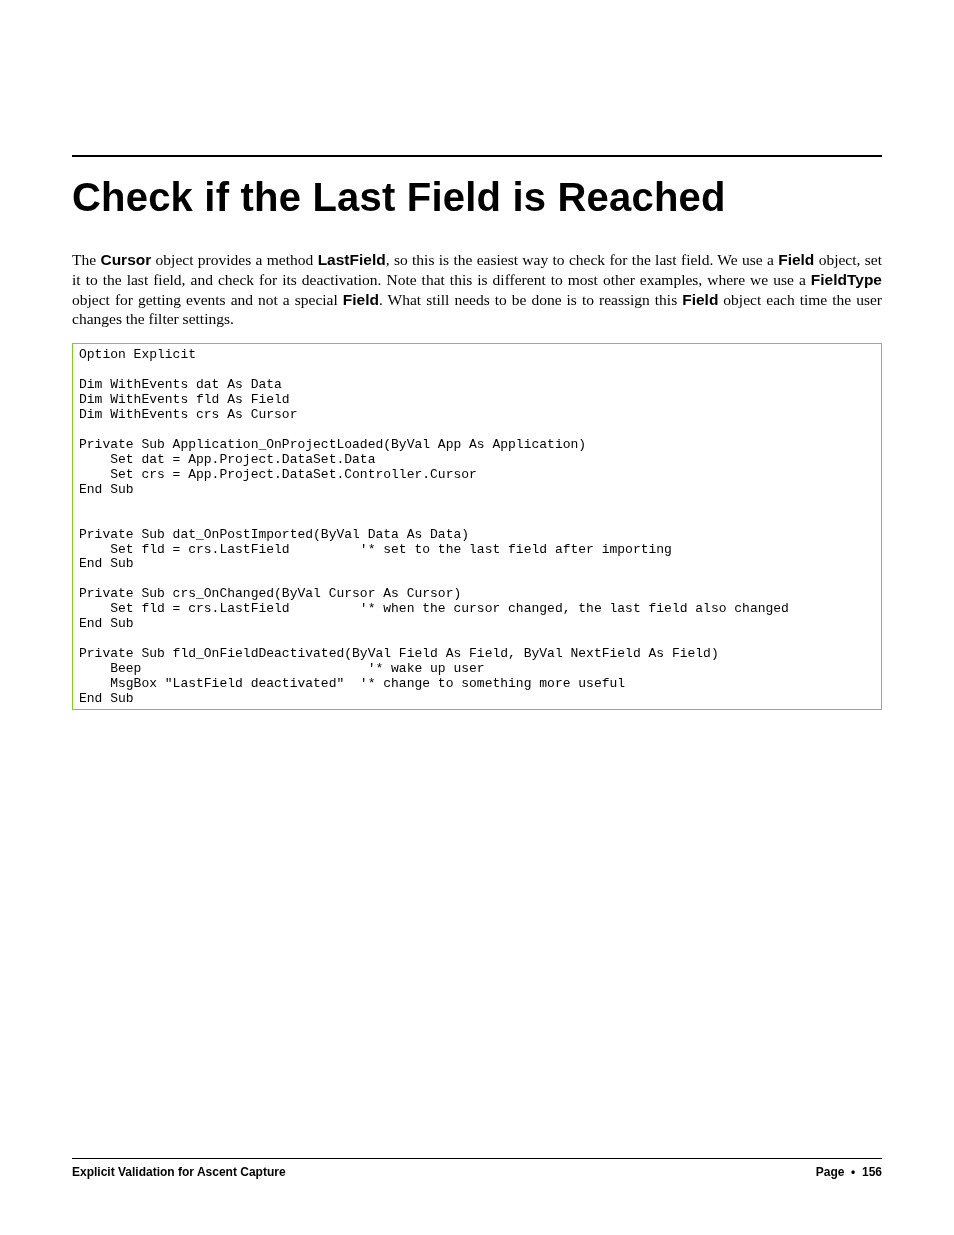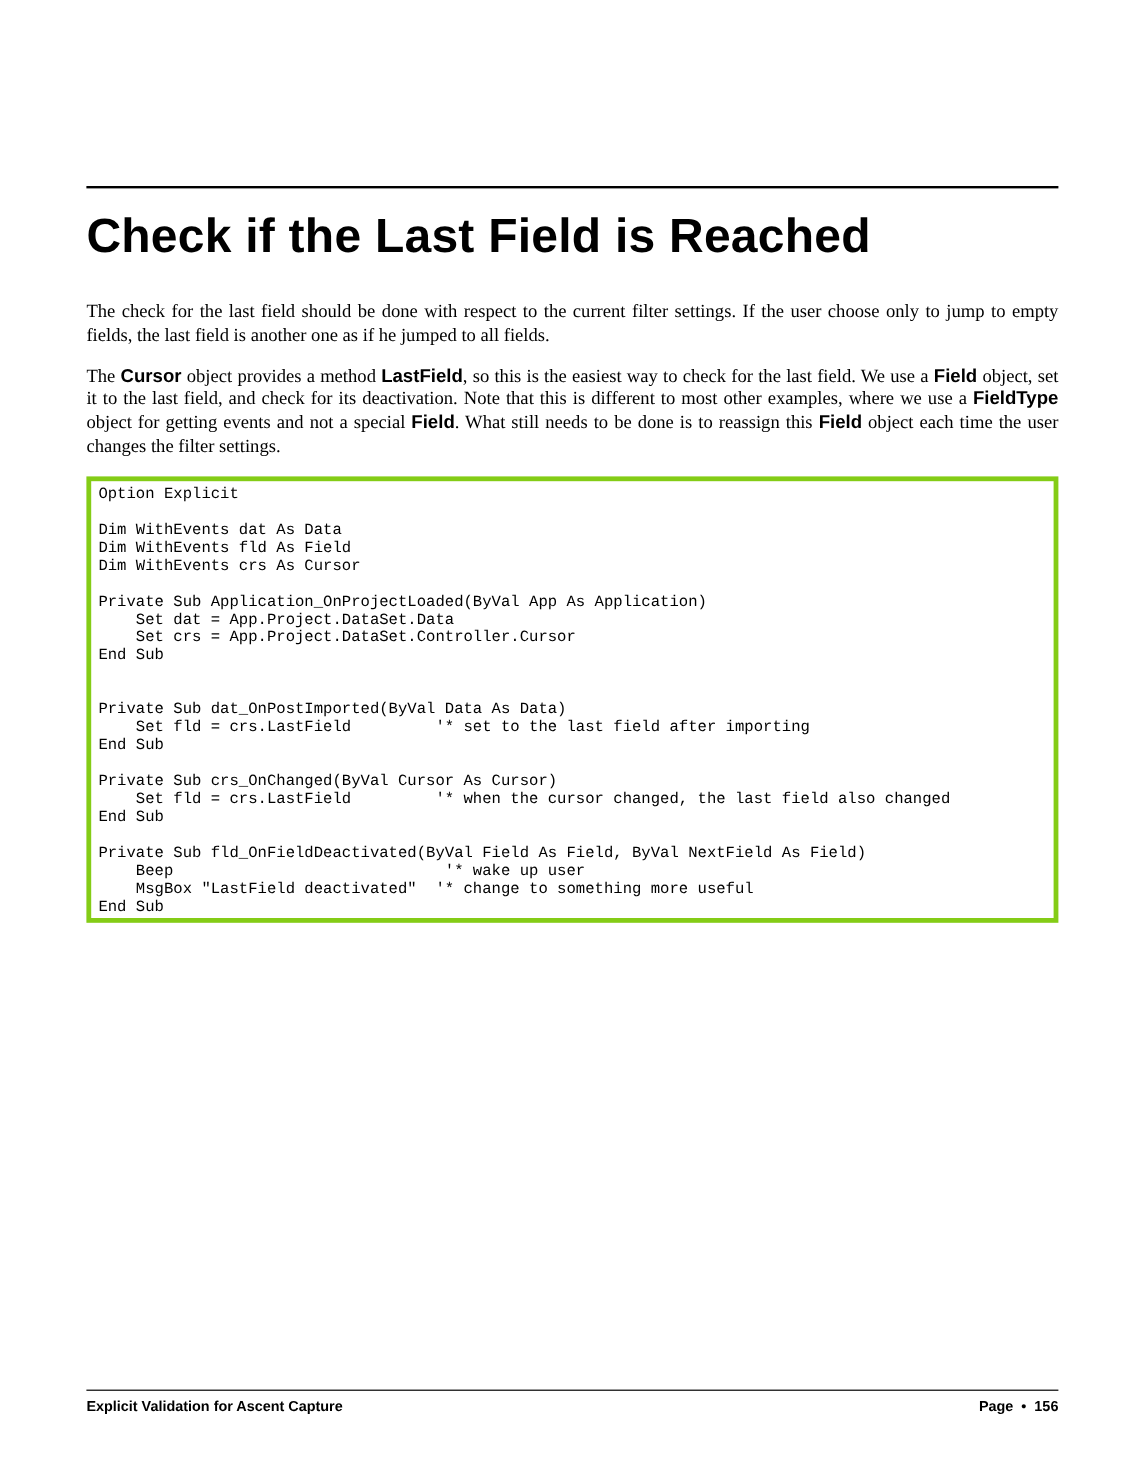--- a/index.html
+++ b/index.html
@@ -32,21 +32,21 @@
     font-size: 15.5px;
     line-height: 1.28;
     margin: 0 0 14px 0;
     text-align: justify;
   }
   .kw {
     font-family: Arial, Helvetica, sans-serif;
     font-weight: bold;
   }
   .code-block {
-    border: 4px solid #84cc16;
+    border: 1px solid #84cc16;
     padding: 4px 14px 2px 6px;
     font-family: "Courier New", Courier, monospace;
     font-size: 13px;
     line-height: 1.15;
     white-space: pre;
     overflow: hidden;
     margin-top: 4px;
   }
   .footer {
     position: absolute;
@@ -66,21 +66,20 @@
   }
 </style>
 </head>
 <body>
 
 <div class="page">
   <div class="rule"></div>
   <h1 class="title">Check if the Last Field is Reached</h1>
 
 
-  <p class="body">The check for the last field should be done with respect to the current filter settings. If the user choose only to jump to empty fields, the last field is another one as if he jumped to all fields.</p>
 
   <p class="body">
     <span>The </span><span class="kw">Cursor</span><span> object provides a method </span><span class="kw">LastField</span><span>, so this is the easiest way to check for the last field. We use a </span><span class="kw">Field</span><span> object, set it to the last field, and check for its deactivation. Note that this is different to most other examples, where we use a </span><span class="kw">FieldType</span><span> object for getting events and not a special </span><span class="kw">Field</span><span>. What still needs to be done is to reassign this </span><span class="kw">Field</span><span> object each time the user changes the filter settings.</span>
   </p>
 
   <div class="code-block">Option Explicit
 
 Dim WithEvents dat As Data
 Dim WithEvents fld As Field
 Dim WithEvents crs As Cursor

